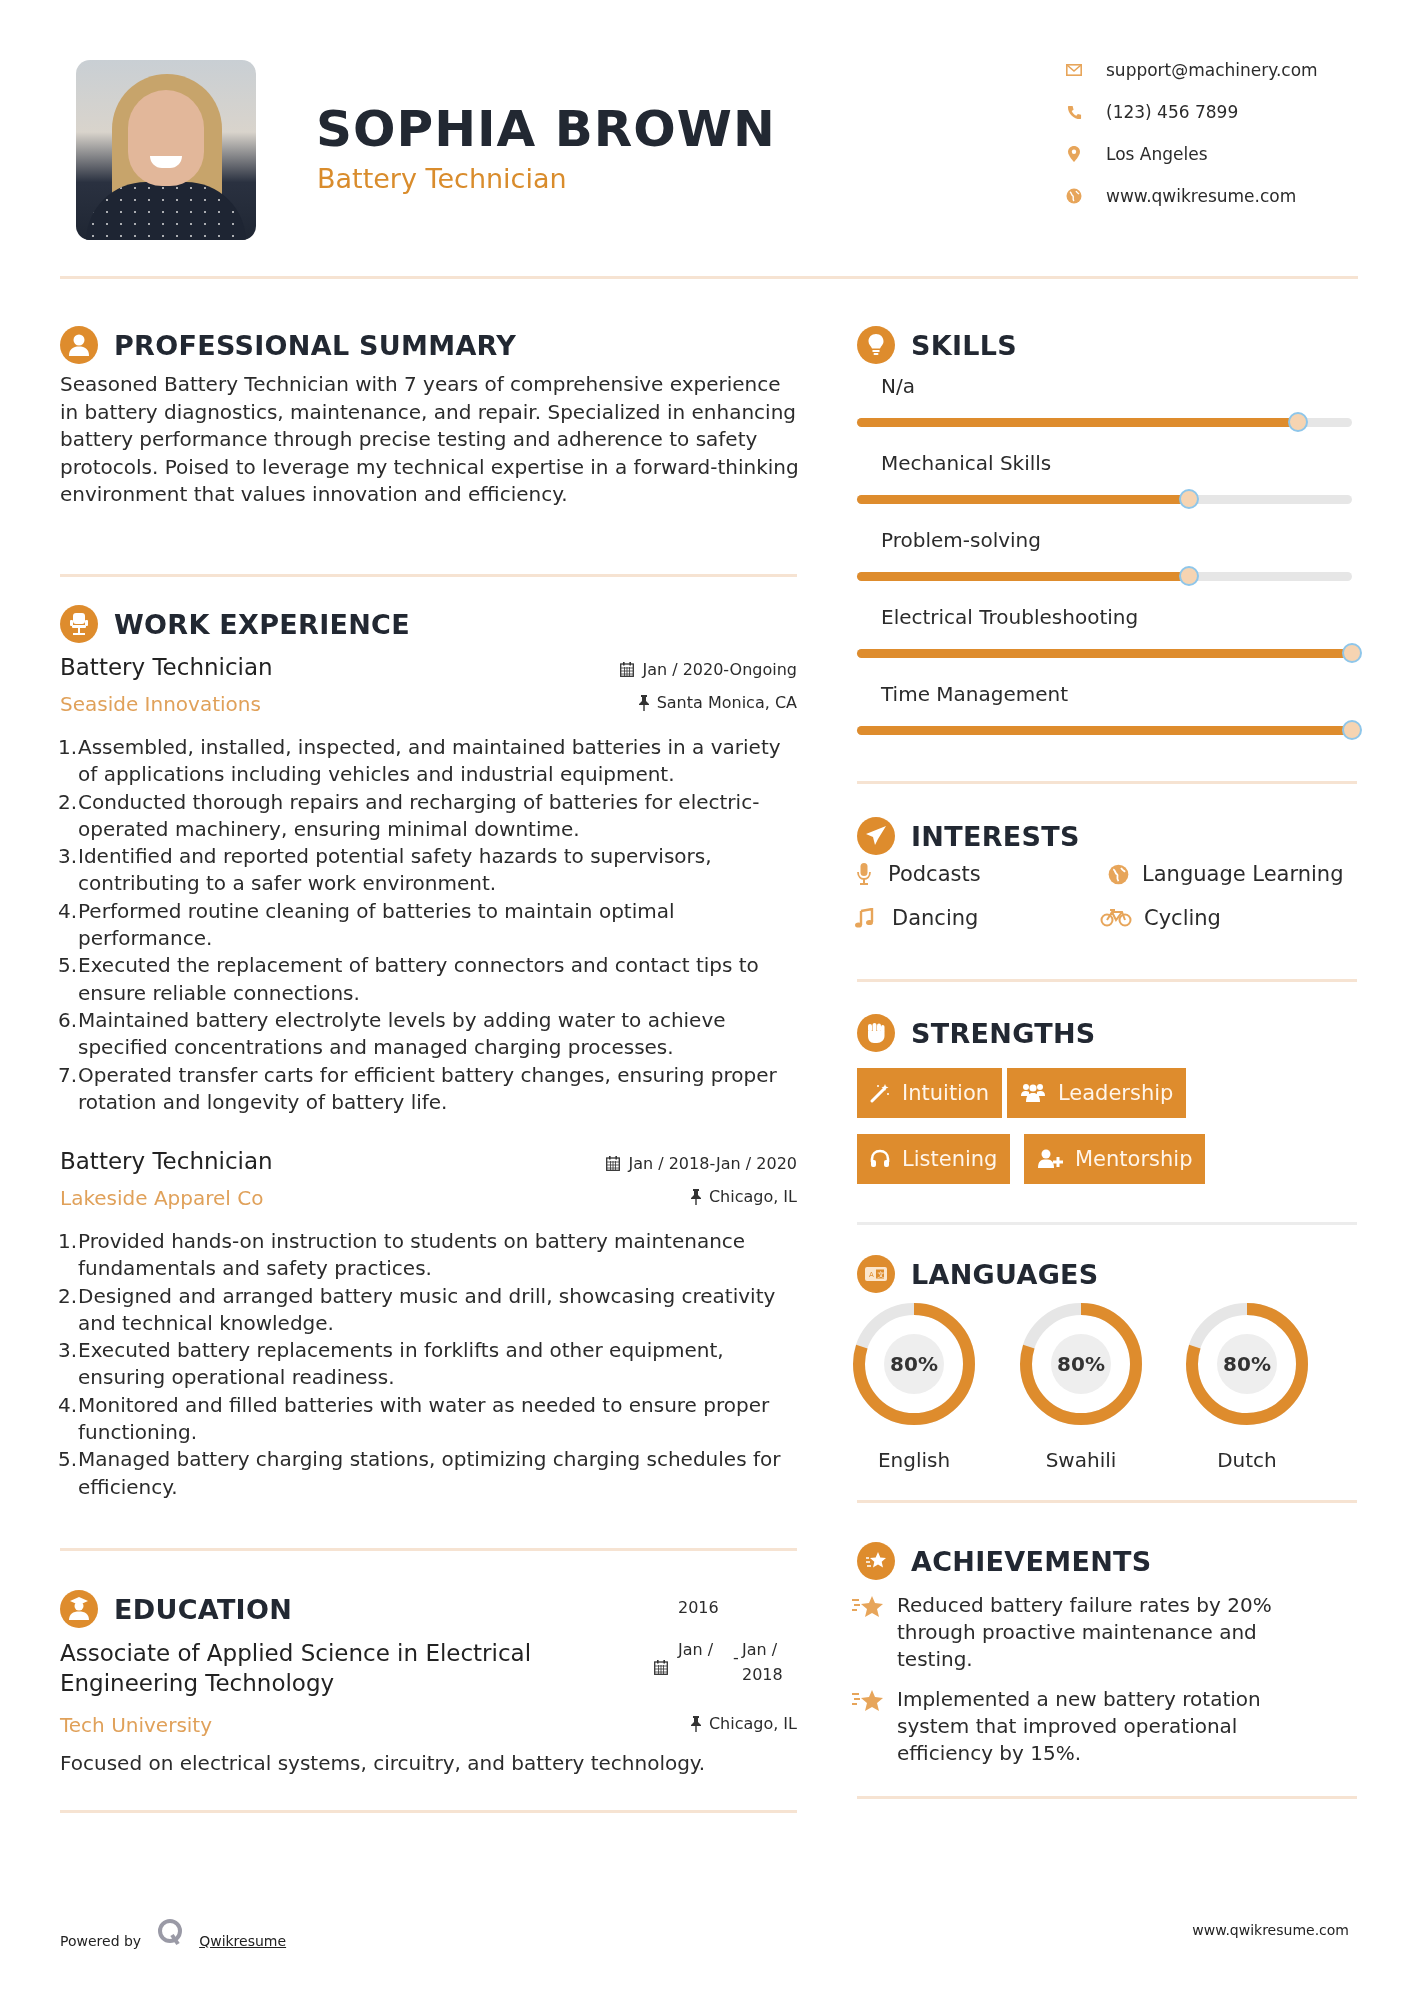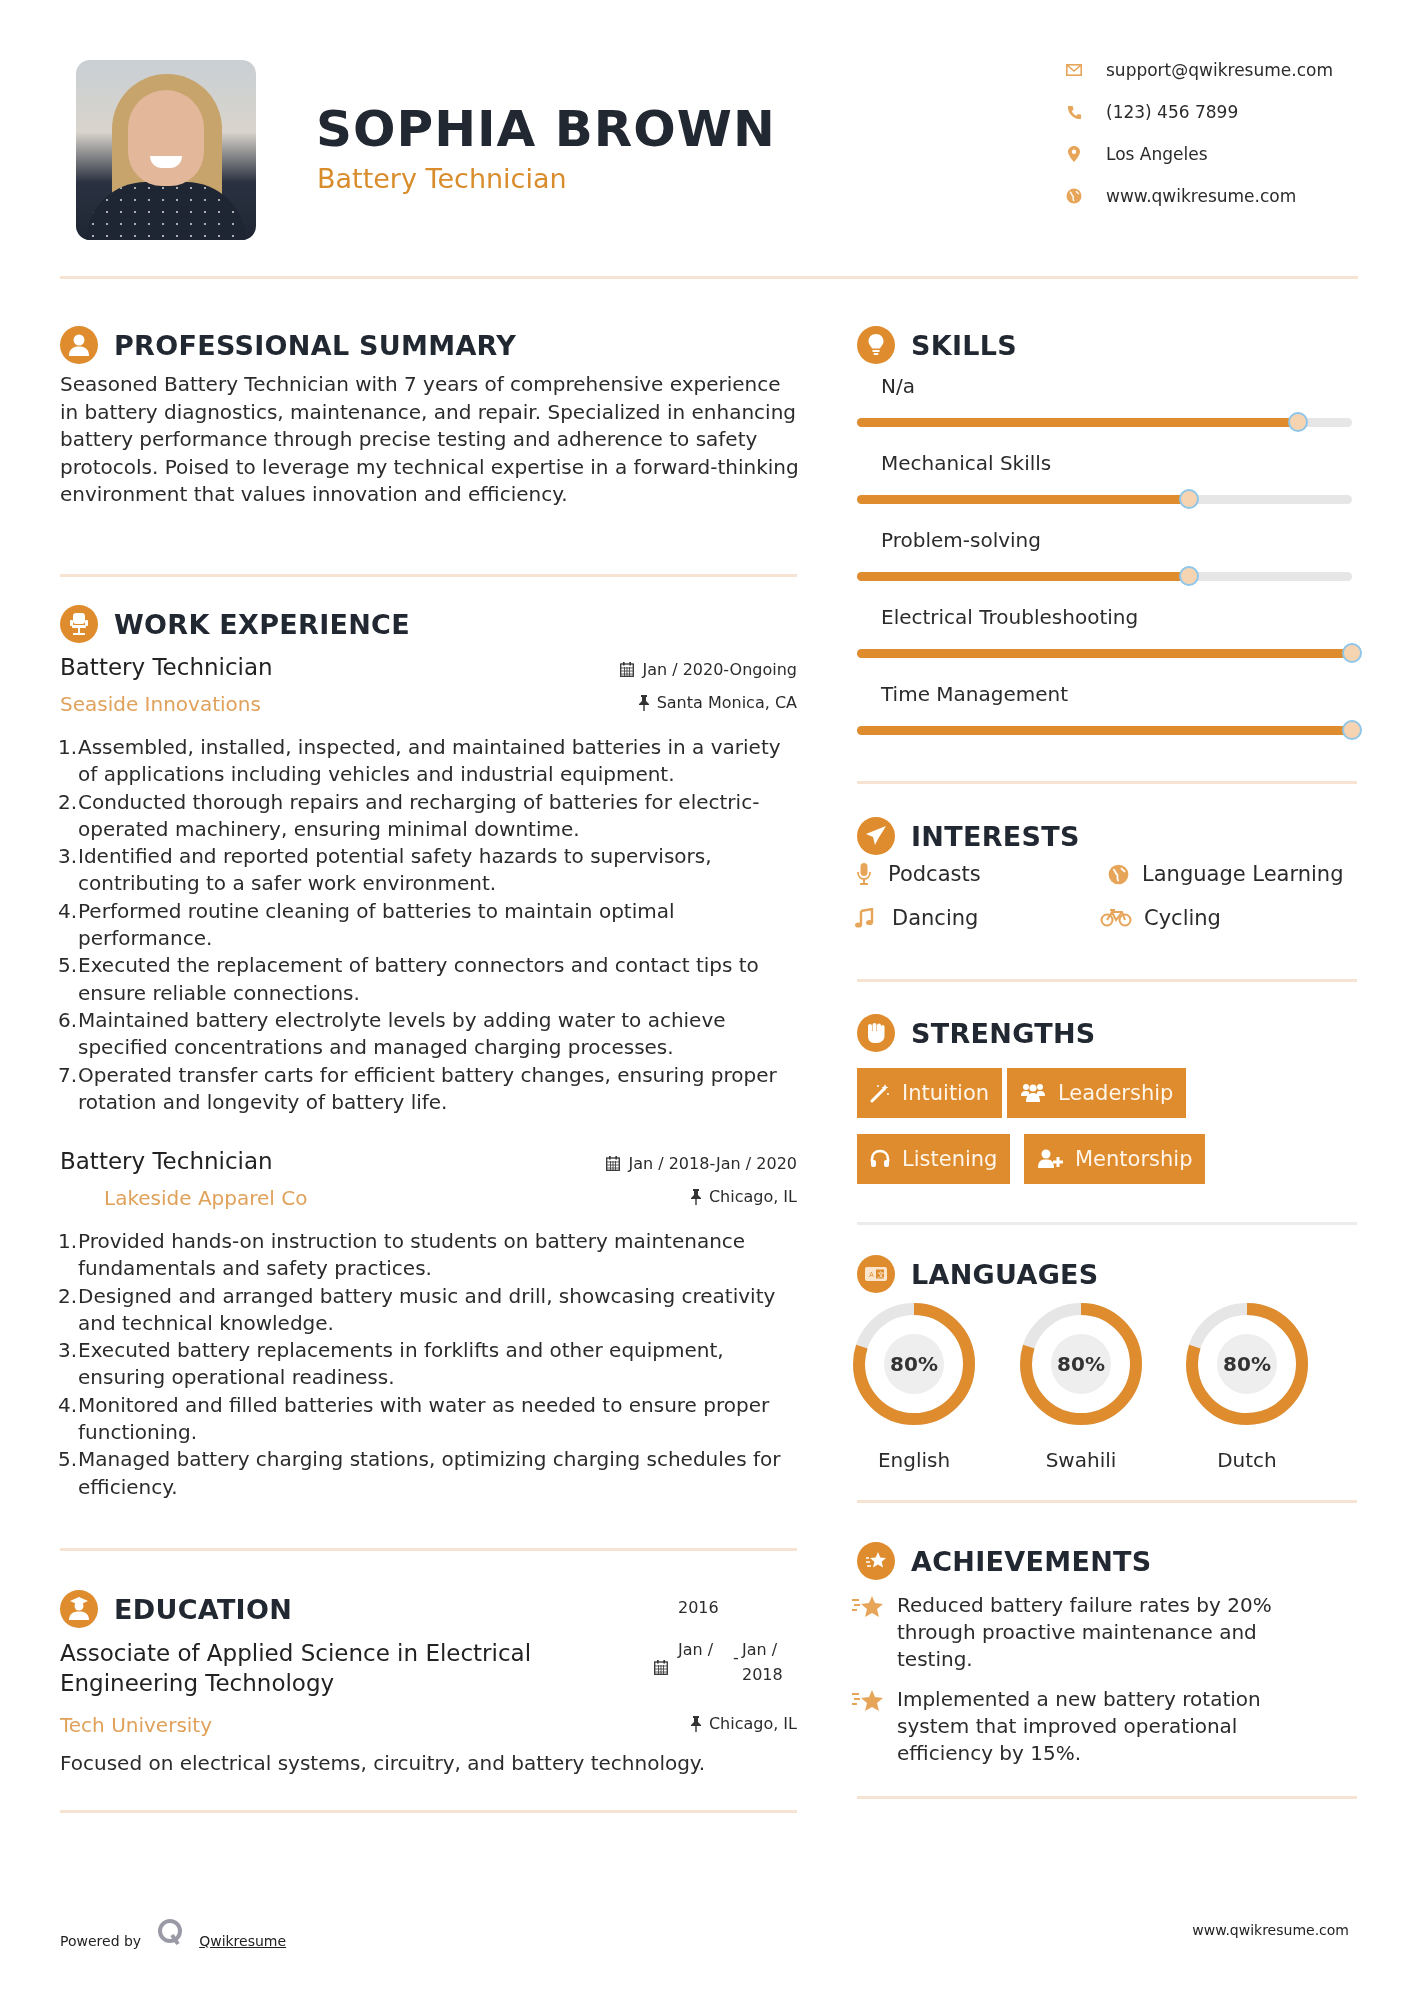--- a/index.html
+++ b/index.html
@@ -89,21 +89,21 @@
 <div class="abs name">SOPHIA BROWN</div>
 <div class="abs title">Battery Technician</div>
 
 <div class="abs contact-row" style="top:58px;">
   <span class="ci">
     <svg width="16" height="12" viewBox="0 0 16 12">
         <rect x="0.8" y="0.8" width="14.4" height="10.4" fill="none" stroke="#e7a55a" stroke-width="1.6"></rect>
         <path d="M1 1 L8 7 L15 1" fill="none" stroke="#e7a55a" stroke-width="1.6"></path>
       </svg>
   </span>
-  <span class="ct">support@qwikresume.com</span>
+  <span class="ct">support@machinery.com</span>
 </div>
 <div class="abs contact-row" style="top:100px;">
   <span class="ci">
     <svg width="15" height="15" viewBox="0 0 16 16">
         <path d="M3 1 L6 1 L7 5 L5 6.5 C6 9 7.5 10.5 10 11.5 L11.5 9.5 L15 10.5 L15 14 C15 14.5 14.5 15 14 15 C7 15 1 9 1 2 C1 1.5 1.5 1 2 1 Z" fill="#e7a55a"></path>
       </svg>
   </span>
   <span class="ct">(123) 456 7899</span>
 </div>
 <div class="abs contact-row" style="top:142px;">
@@ -185,21 +185,21 @@
 <div class="abs job-title" style="left:60px; top:1148px;">Battery Technician</div>
 <div class="abs meta" style="right:610px; top:1154px;">
   <svg width="14" height="15" viewBox="0 0 14 15">
       <rect x="0.7" y="2" width="12.6" height="12.3" fill="none" stroke="#333" stroke-width="1.3"></rect>
       <rect x="3" y="0" width="1.6" height="3.5" fill="#333"></rect>
       <rect x="9.4" y="0" width="1.6" height="3.5" fill="#333"></rect>
       <path d="M1 6 H13 M1 9 H13 M1 12 H13 M4.5 5 V14 M7 5 V14 M9.5 5 V14" stroke="#333" stroke-width="0.8"></path>
     </svg>
   <span>Jan / 2018-Jan / 2020</span>
 </div>
-<div class="abs company" style="left:60px; top:1186px;margin-left:44px;">Lakeside Apparel Co</div>
+<div class="abs company" style="left:60px; top:1186px;">Lakeside Apparel Co</div>
 <div class="abs meta" style="right:610px; top:1187px;">
   <svg width="10" height="16" viewBox="0 0 10 16">
       <path d="M2 0 H8 V2 H7 V6 L10 9 V10 H5.7 V16 H4.3 V10 H0 V9 L3 6 V2 H2 Z" fill="#333"></path>
     </svg>
   <span>Chicago, IL</span>
 </div>
 <ol class="abs bullets" style="left:60px; top:1228px; width:745px;">
   <li><span class="num">1.</span><span>Provided hands-on instruction to students on battery maintenance fundamentals and safety practices.</span></li>
   <li><span class="num">2.</span><span>Designed and arranged battery music and drill, showcasing creativity and technical knowledge.</span></li>
   <li><span class="num">3.</span><span>Executed battery replacements in forklifts and other equipment, ensuring operational readiness.</span></li>

